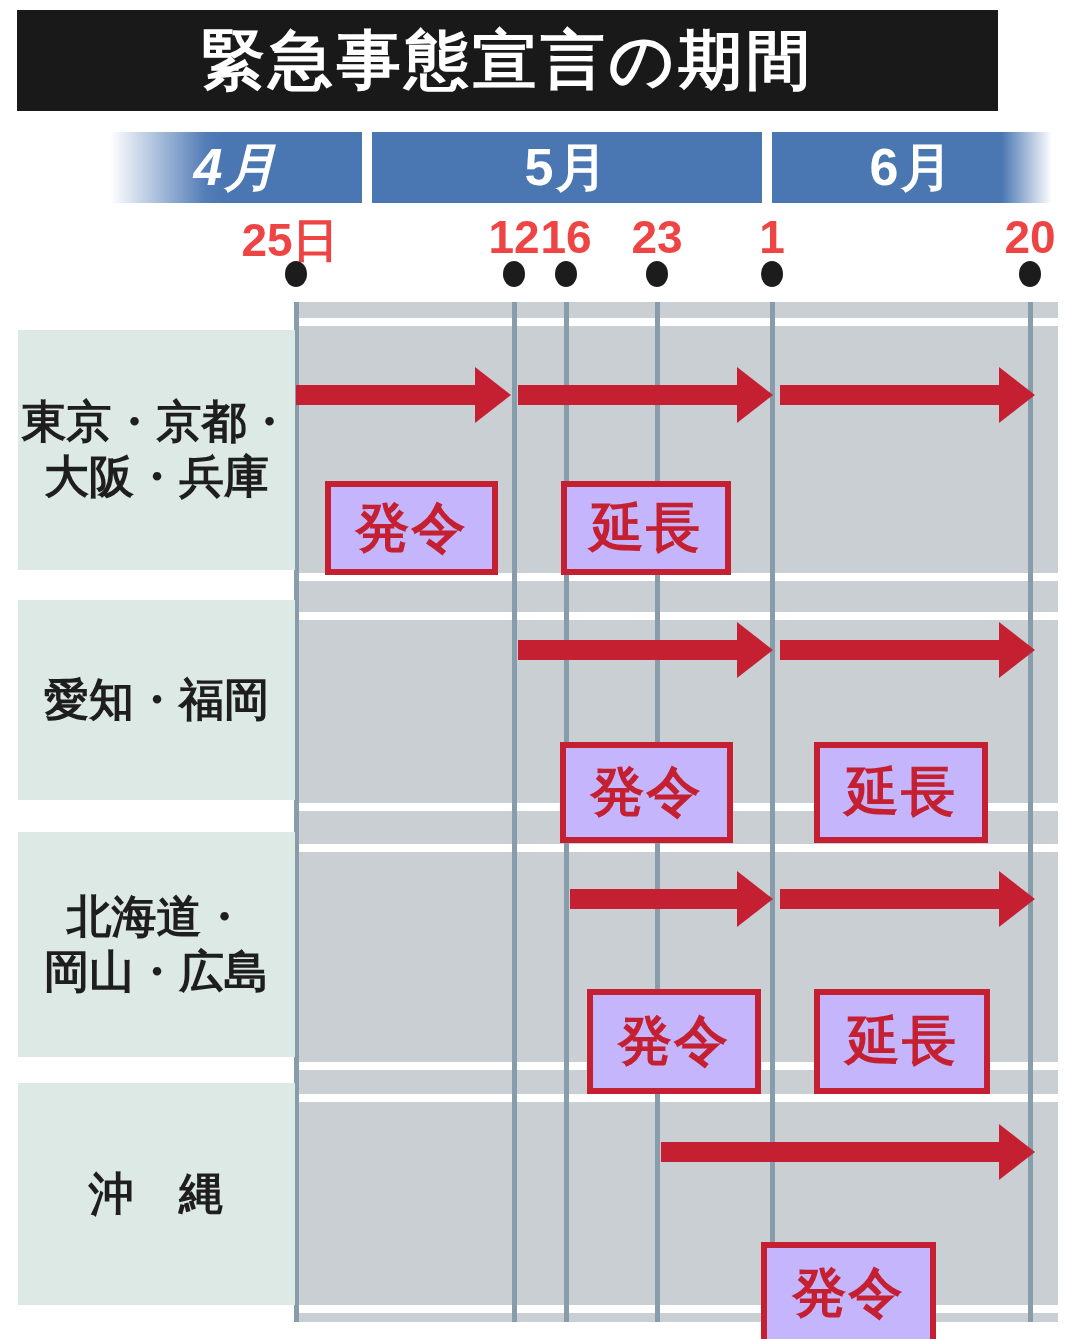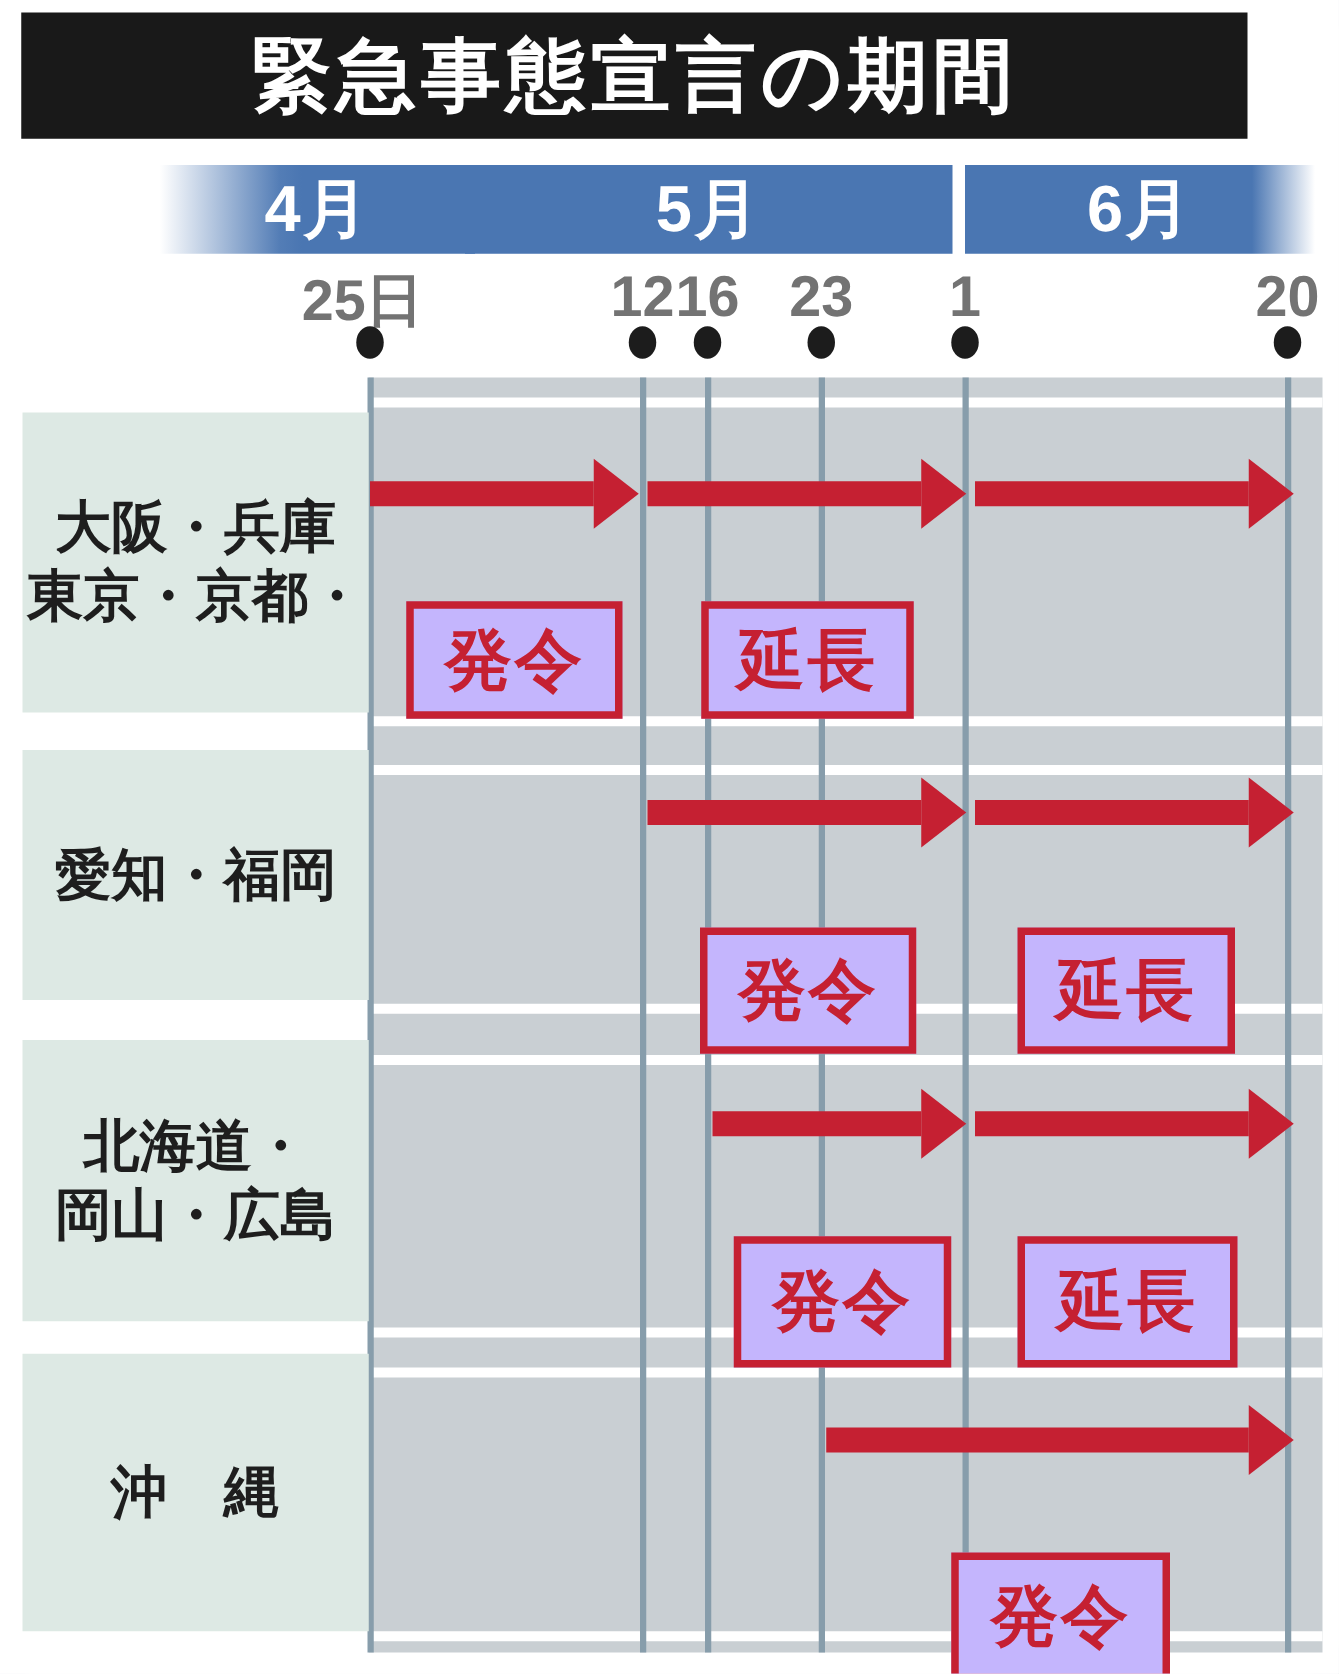--- a/index.html
+++ b/index.html
@@ -6,27 +6,27 @@
   .canvas{position:relative;width:1071px;height:1339px;background:#fff;overflow:hidden;
           font-family:"Liberation Sans","DejaVu Sans",sans-serif;border-radius:24px;}
   .abs{position:absolute;}
   
   .title-banner{left:17px;top:10px;width:981px;height:101px;background:#191919;
     display:flex;align-items:center;justify-content:center;}
   .title-banner span{color:#fff;font-size:64px;font-weight:bold;letter-spacing:4px;}
   
   .month{top:132px;height:71px;display:flex;align-items:center;justify-content:center;}
   .month span{color:#fff;font-size:52px;font-weight:bold;letter-spacing:2px;}
-  .month-apr{left:128px;width:252px;
-    background:linear-gradient(to right, rgba(74,118,178,0) 0%, rgba(74,118,178,.95) 38%, #4a76b2 45%);}
+  .month-apr{left:110px;width:252px;
+    background:linear-gradient(to right, rgba(74,118,178,0) 0%, rgba(74,118,178,.95) 38%, #4a76b2 45%);font-style:italic;}
   .month-may{left:372px;width:390px;background:#4a76b2;}
   .month-jun{left:772px;width:280px;
     background:linear-gradient(to right, #4a76b2 0%, #4a76b2 82%, rgba(74,118,178,0) 100%);justify-content:center;}
   
-  .date-label{top:210px;transform:translateX(-50%);font-size:46px;font-weight:bold;color:#737373;white-space:nowrap;}
+  .date-label{top:210px;transform:translateX(-50%);font-size:46px;font-weight:bold;color:#ef4444;white-space:nowrap;}
   .dot{top:261px;width:22px;height:26px;border-radius:50%;background:#1c1c1c;}
   
   .plot-bg{left:295px;top:302px;width:763px;height:1020px;background:#c9cfd3;}
   .sep{left:295px;width:763px;height:8px;background:#fff;}
   .gridline{top:302px;width:5px;height:1020px;background:#879dab;}
   
   .rowlabel{left:18px;width:277px;background:#dde9e4;display:flex;flex-direction:column;
     align-items:center;justify-content:center;color:#1e1e1e;font-weight:bold;}
   .rowlabel span{font-size:45px;line-height:1.22;white-space:nowrap;}
   
@@ -84,22 +84,22 @@
   <div class="abs sep" style="top:1305px"></div>
 
   <div class="abs gridline" style="left:294px"></div>
   <div class="abs gridline" style="left:512px"></div>
   <div class="abs gridline" style="left:564px"></div>
   <div class="abs gridline" style="left:655px"></div>
   <div class="abs gridline" style="left:770px"></div>
   <div class="abs gridline" style="left:1028px"></div>
 
   <div class="abs rowlabel" style="top:330px;height:240px">
+    <span>東京・京都・</span>
     <span>大阪・兵庫</span>
-    <span>東京・京都・</span>
   </div>
   <div class="abs shaft" style="left:296px;top:385px;width:179px"></div>
   <div class="abs head" style="left:475px;top:367px"></div>
   <div class="abs shaft" style="left:518px;top:385px;width:219px"></div>
   <div class="abs head" style="left:737px;top:367px"></div>
   <div class="abs shaft" style="left:780px;top:385px;width:219px"></div>
   <div class="abs head" style="left:999px;top:367px"></div>
   <div class="abs seg-box" style="left:325px;top:437px;width:173px;height:94px">
     <span>発令</span>
   </div>

